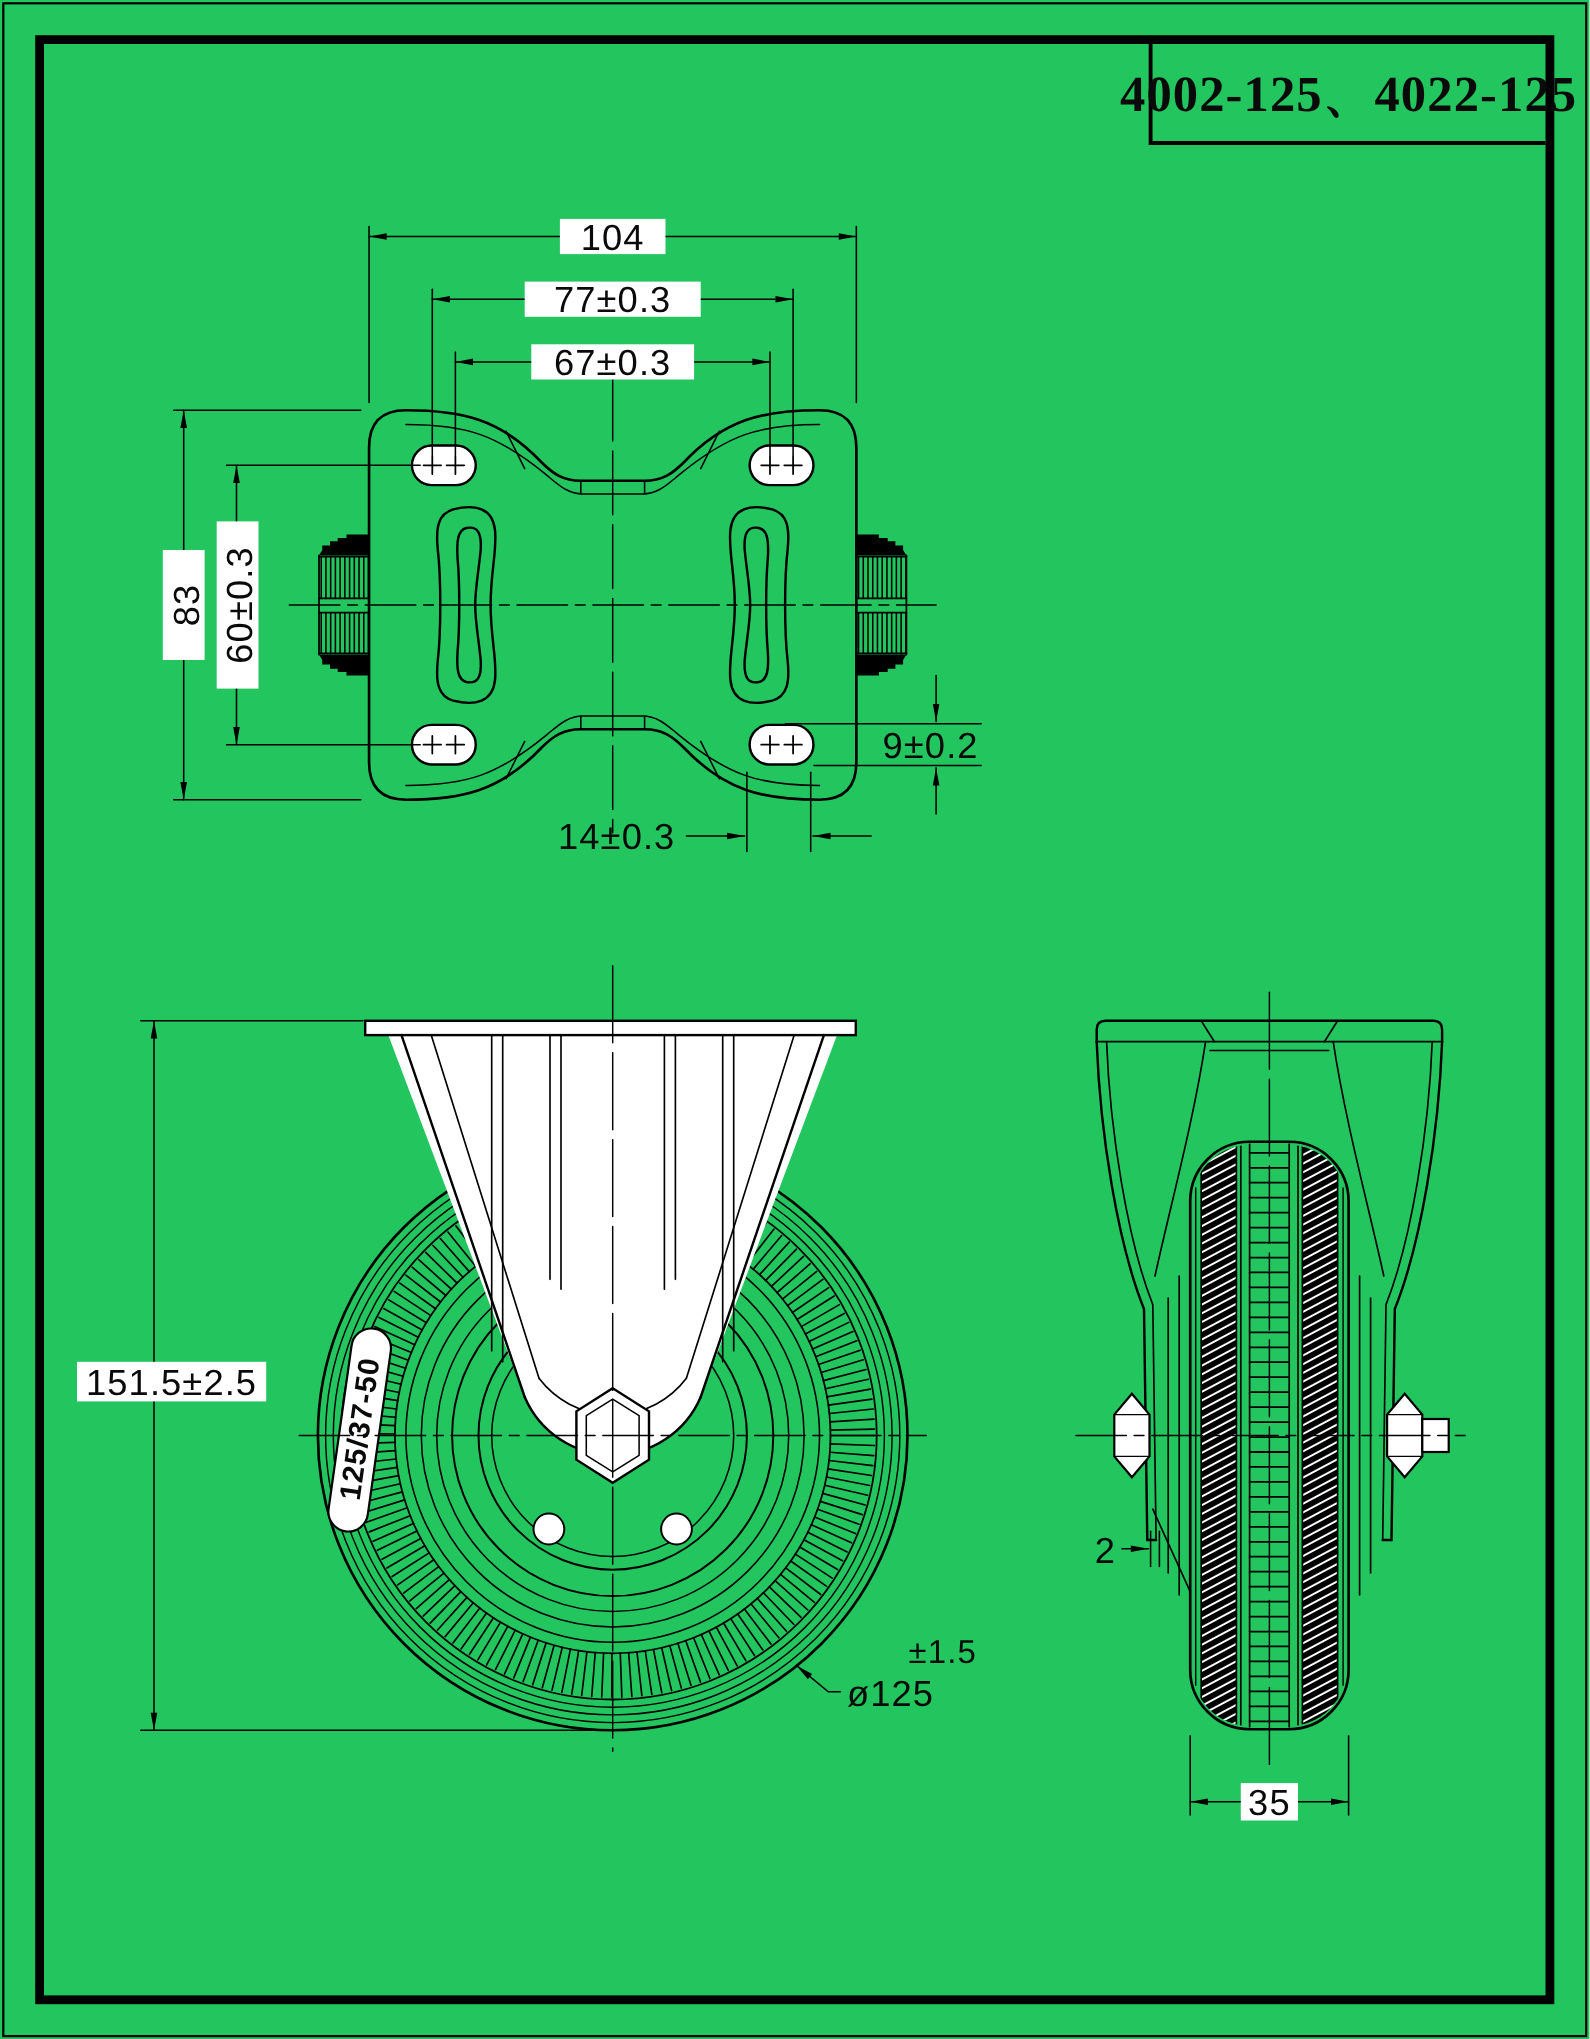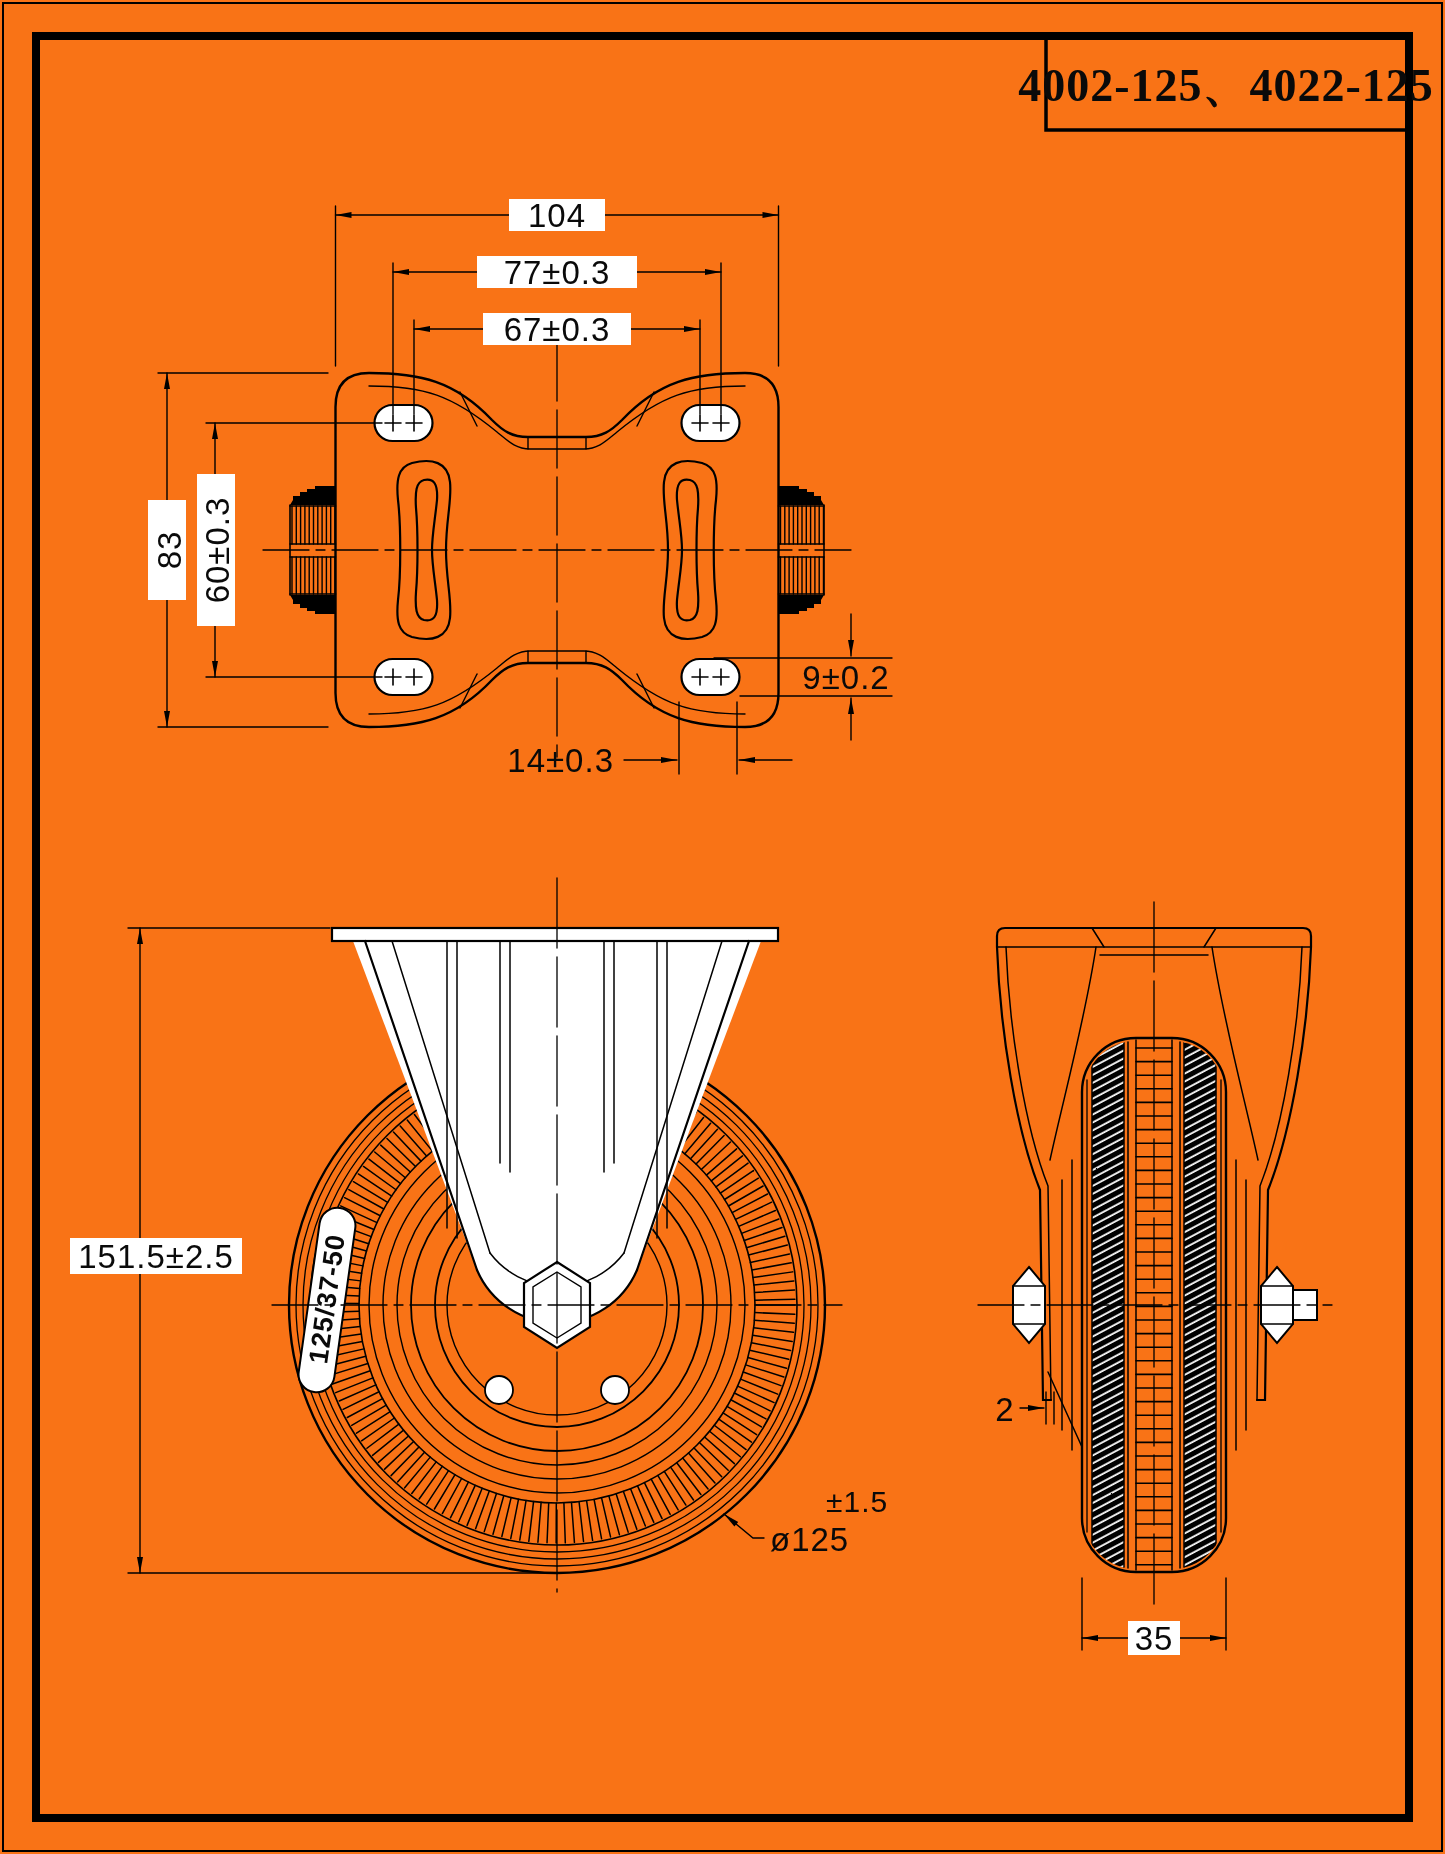--- a/index.html
+++ b/index.html
@@ -1,16 +1,16 @@
 <!DOCTYPE html>
 <html><head>
 <meta charset="utf-8">
 <style>
   html,body{margin:0;padding:0;background:#ffffff;}
-  .page{position:relative;width:1445px;height:1854px;background:#f97316;overflow:hidden;}
+  .page{position:relative;width:1445px;height:1854px;background:#22c55e;overflow:hidden;}
   svg{display:block;}
   text{font-family:"Liberation Sans",sans-serif;fill:#0a0a0a;}
   .dimtxt{font-size:33px;letter-spacing:1px;}
   .dimtxt-sm{font-size:30px;letter-spacing:1px;}
   .titletxt{font-family:"Liberation Serif",serif;font-weight:700;font-size:46px;letter-spacing:1px;}
   .marktxt{font-size:27px;font-weight:700;letter-spacing:1px;}
 </style>
 </head>
 <body>
 

